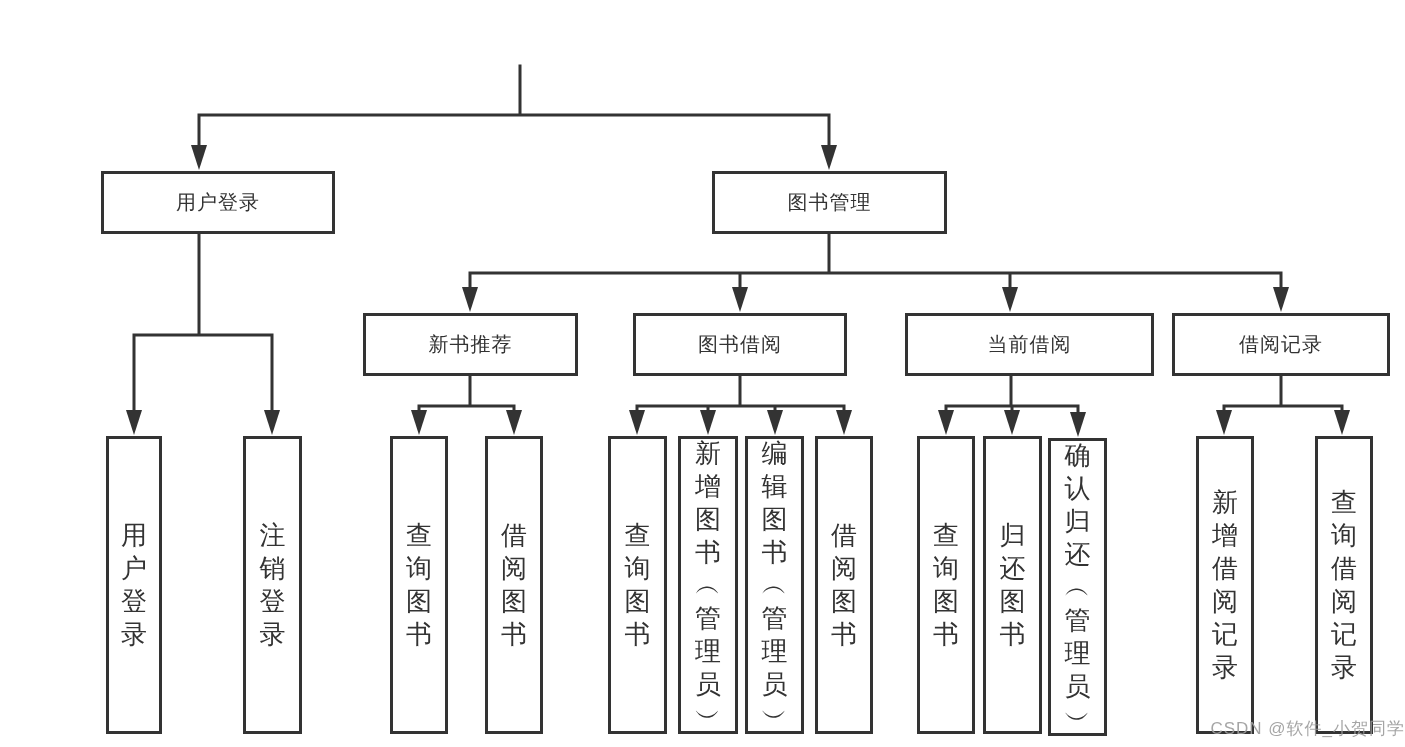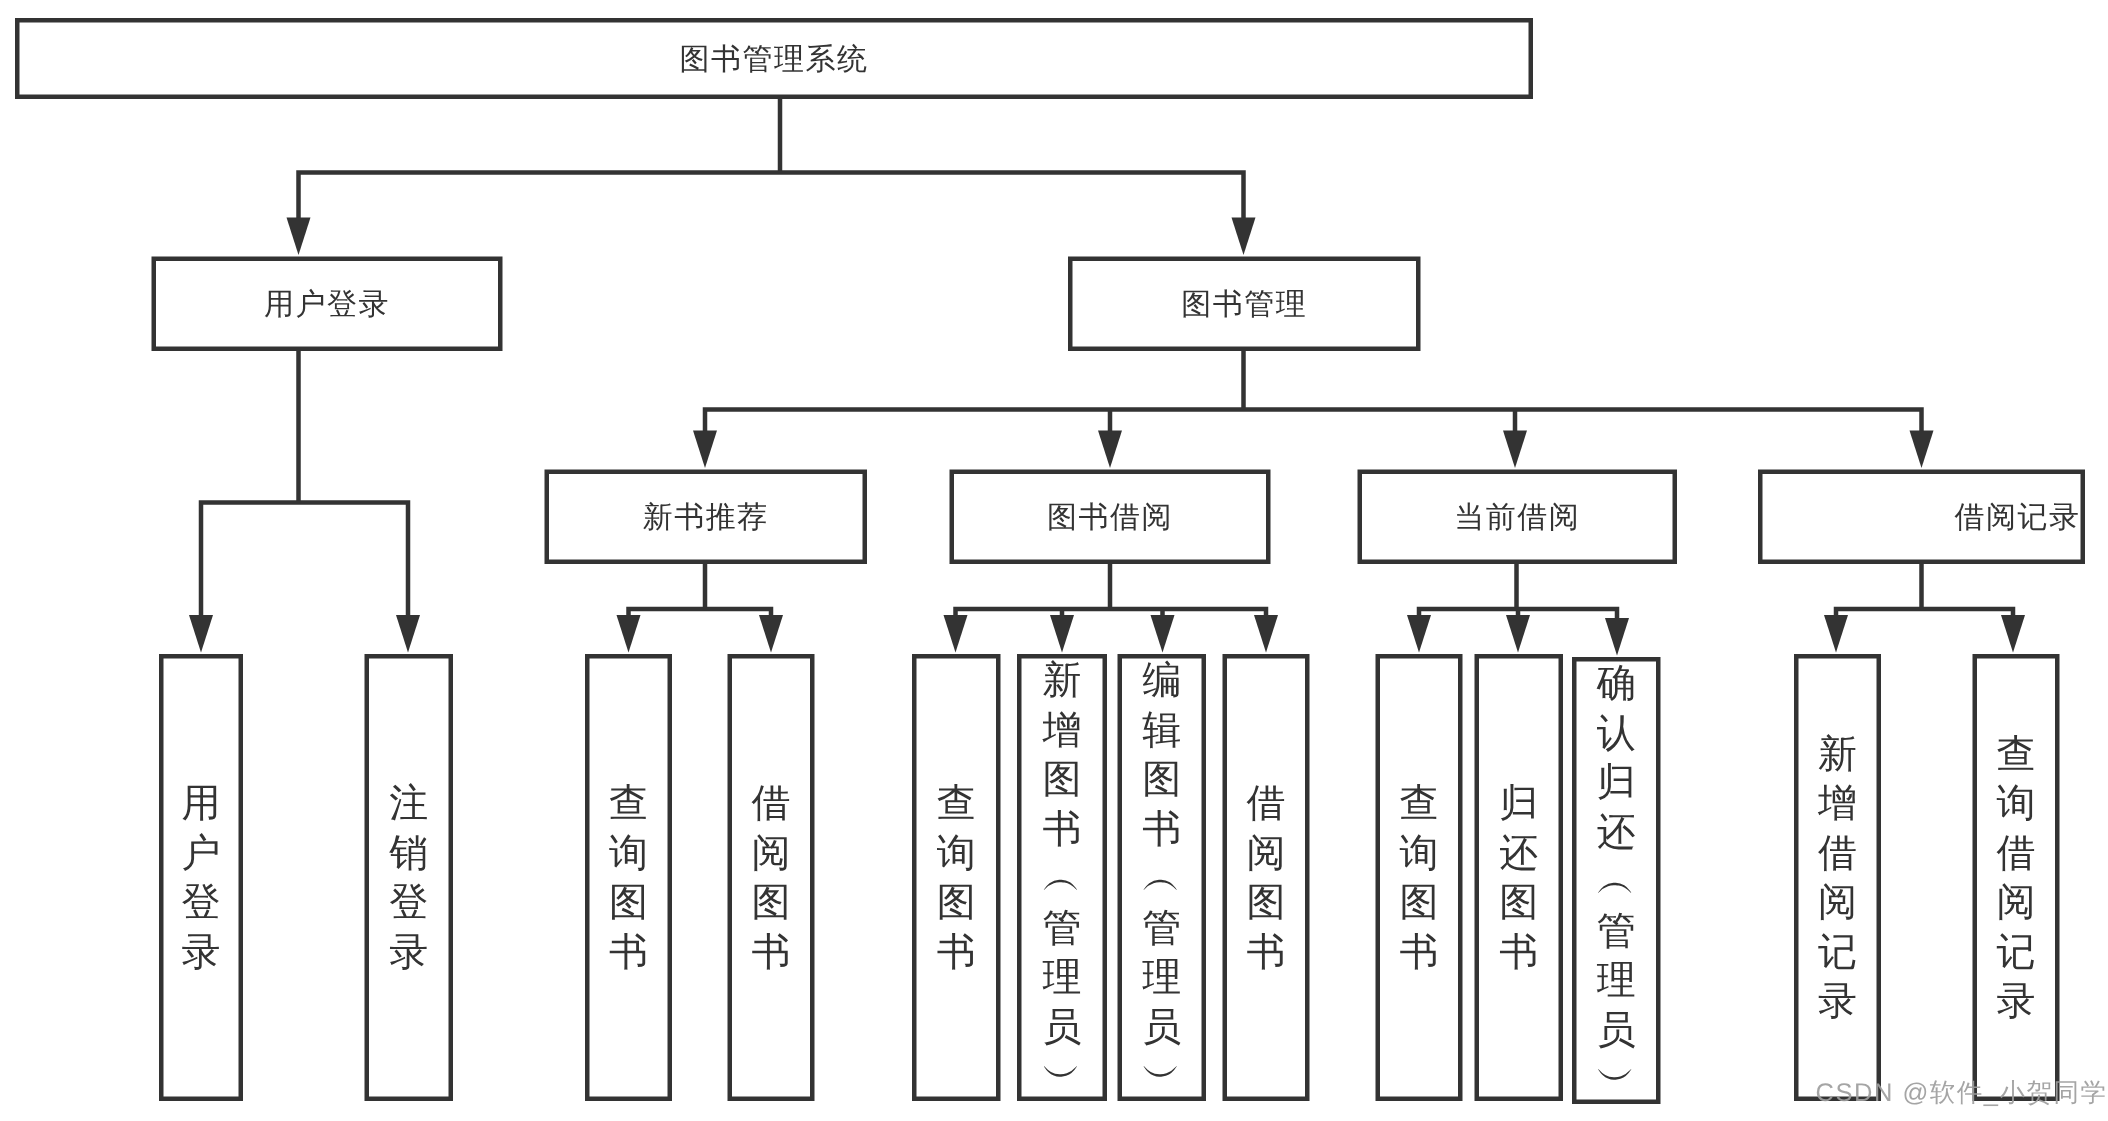--- a/index.html
+++ b/index.html
@@ -125,41 +125,38 @@
       <polygon class="chead" points="1004,410 1020,410 1012,435"></polygon>
       <polygon class="chead" points="1070,412 1086,412 1078,437"></polygon>
     </g>
     <g>
       <path class="cline" d="M1281 376 V406 M1224 406 H1342 M1224 406 V413 M1342 406 V413"></path>
       <polygon class="chead" points="1216,410 1232,410 1224,435"></polygon>
       <polygon class="chead" points="1334,410 1350,410 1342,435"></polygon>
     </g>
   </svg>
 
-  <div class="node hnode root-node">
-    <span>图书管理系统</span>
-  </div>
 
   <div class="node hnode l2node" style="left:82px;width:234px;margin-left:19px;">
     <span>用户登录</span>
   </div>
   <div class="node hnode l3node" style="left:363px;width:215px;">
     <span>新书推荐</span>
   </div>
 
   <div class="node hnode l2node" style="left:712px;width:235px;">
     <span>图书管理</span>
   </div>
   <div class="node hnode l3node" style="left:633px;width:214px;">
     <span>图书借阅</span>
   </div>
-  <div class="node hnode l3node" style="left:905px;width:213px;">
+  <div class="node hnode l3node" style="left:905px;width:249px;">
     <span>当前借阅</span>
   </div>
-  <div class="node hnode l3node" style="left:1172px;width:218px;justify-content:flex-end;">
+  <div class="node hnode l3node" style="left:1172px;width:218px;">
     <span>借阅记录</span>
   </div>
 
   <div class="node leaf" style="left:106px;width:56px;">
     <div class="vtext">
         <span class="vchar">用</span>
         <span class="vchar">户</span>
         <span class="vchar">登</span>
         <span class="vchar">录</span>
       </div>

